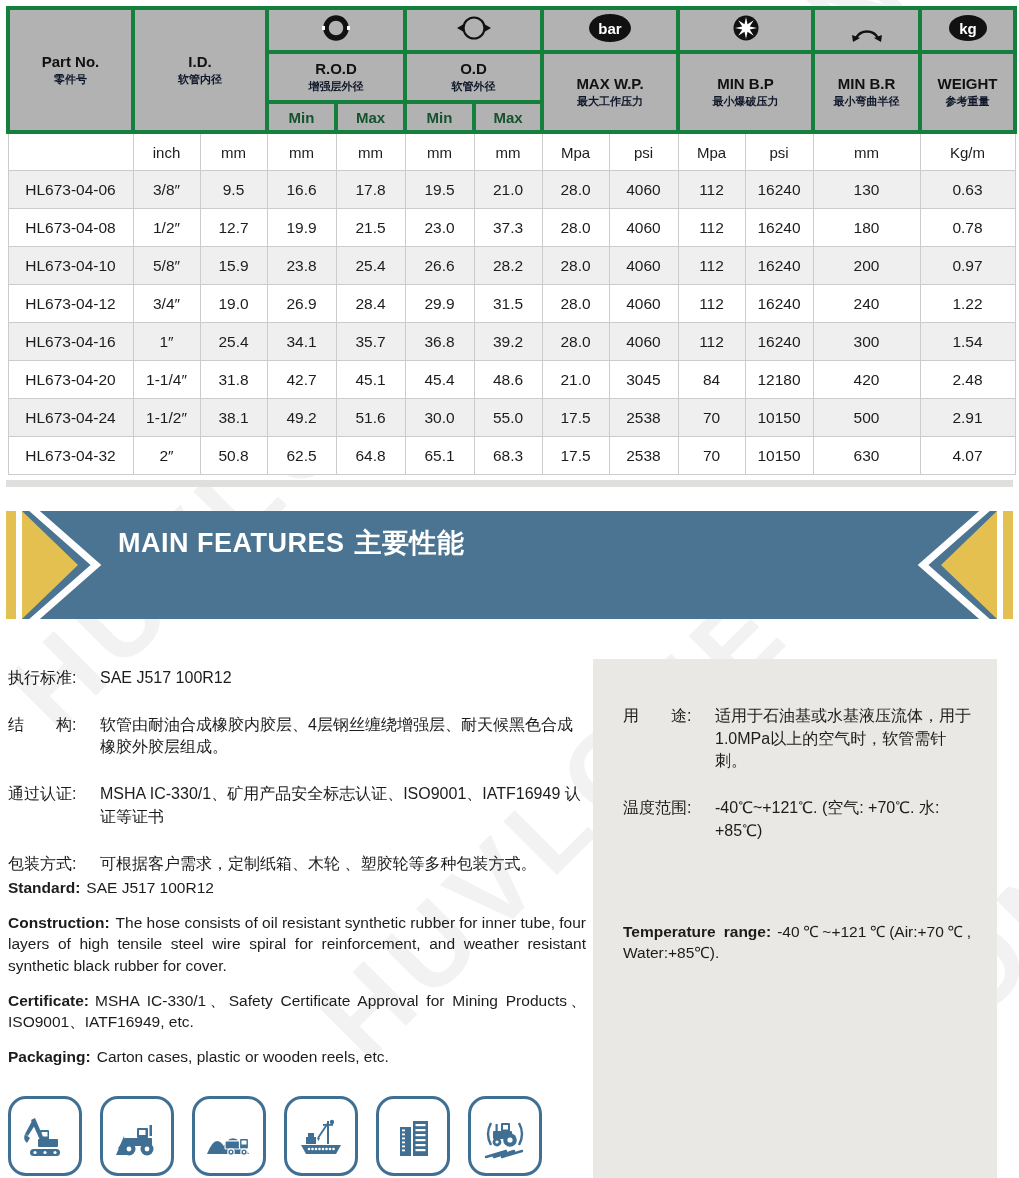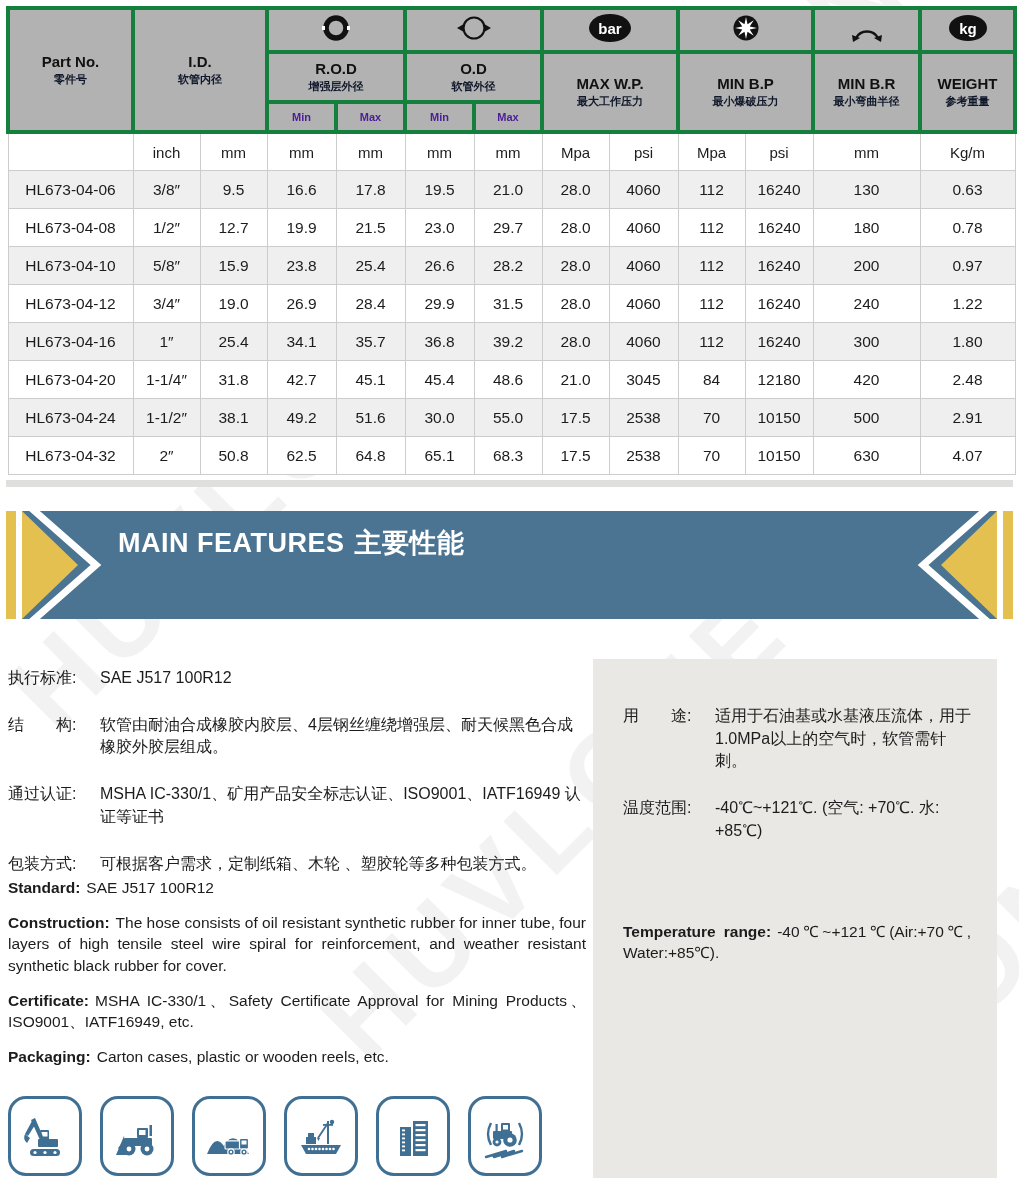--- a/index.html
+++ b/index.html
@@ -15,21 +15,21 @@
   .page{position:absolute;inset:0;padding:6px;z-index:1;}
 
   
   table.spec{border-collapse:collapse;table-layout:fixed;width:1007px;}
   table.spec th,table.spec td{padding:0;text-align:center;vertical-align:middle;overflow:hidden;}
   table.spec thead th{background:#b2b2b2;border:4px solid #15803d;}
   .hdr-en{display:block;font-weight:bold;font-size:15px;line-height:1.25;color:#111;}
   .hdr-zh{display:block;font-weight:bold;font-size:11px;line-height:1.3;color:#0f172a;}
   tr.icon-row th{height:40px;}
   tr.label-row th{height:46px;}
-  tr.minmax-row th{height:26px;font-weight:bold;font-size:11px;color:#4c1d95;}
+  tr.minmax-row th{height:26px;font-weight:bold;font-size:15px;color:#14532d;}
   tr.units-row td{height:36px;background:#fff;border:1px solid #ccc;font-size:15px;}
   tbody.data td{height:37px;border:1px solid #ccc;font-size:15.5px;color:#1c1c1c;}
   tbody.data tr:nth-child(odd) td{background:#efefef;}
   tbody.data tr:nth-child(even) td{background:#fff;}
   .table-strip{width:1007px;height:7px;background:#dfdfdd;margin-top:5px;}
 
   
   .banner{display:flex;height:108px;margin-top:24px;}
   .banner .edge{width:10px;background:#e3c050;flex:none;}
   .banner .band{flex:1;margin:0 6px;background:#4a7491;position:relative;overflow:hidden;}
@@ -207,21 +207,21 @@
           <td>130</td>
           <td>0.63</td>
         </tr>
         <tr>
           <td>HL673-04-08</td>
           <td>1/2″</td>
           <td>12.7</td>
           <td>19.9</td>
           <td>21.5</td>
           <td>23.0</td>
-          <td>29.7</td>
+          <td>37.3</td>
           <td>28.0</td>
           <td>4060</td>
           <td>112</td>
           <td>16240</td>
           <td>180</td>
           <td>0.78</td>
         </tr>
         <tr>
           <td>HL673-04-10</td>
           <td>5/8″</td>
@@ -258,21 +258,21 @@
           <td>25.4</td>
           <td>34.1</td>
           <td>35.7</td>
           <td>36.8</td>
           <td>39.2</td>
           <td>28.0</td>
           <td>4060</td>
           <td>112</td>
           <td>16240</td>
           <td>300</td>
-          <td>1.80</td>
+          <td>1.54</td>
         </tr>
         <tr>
           <td>HL673-04-20</td>
           <td>1-1/4″</td>
           <td>31.8</td>
           <td>42.7</td>
           <td>45.1</td>
           <td>45.4</td>
           <td>48.6</td>
           <td>21.0</td>

